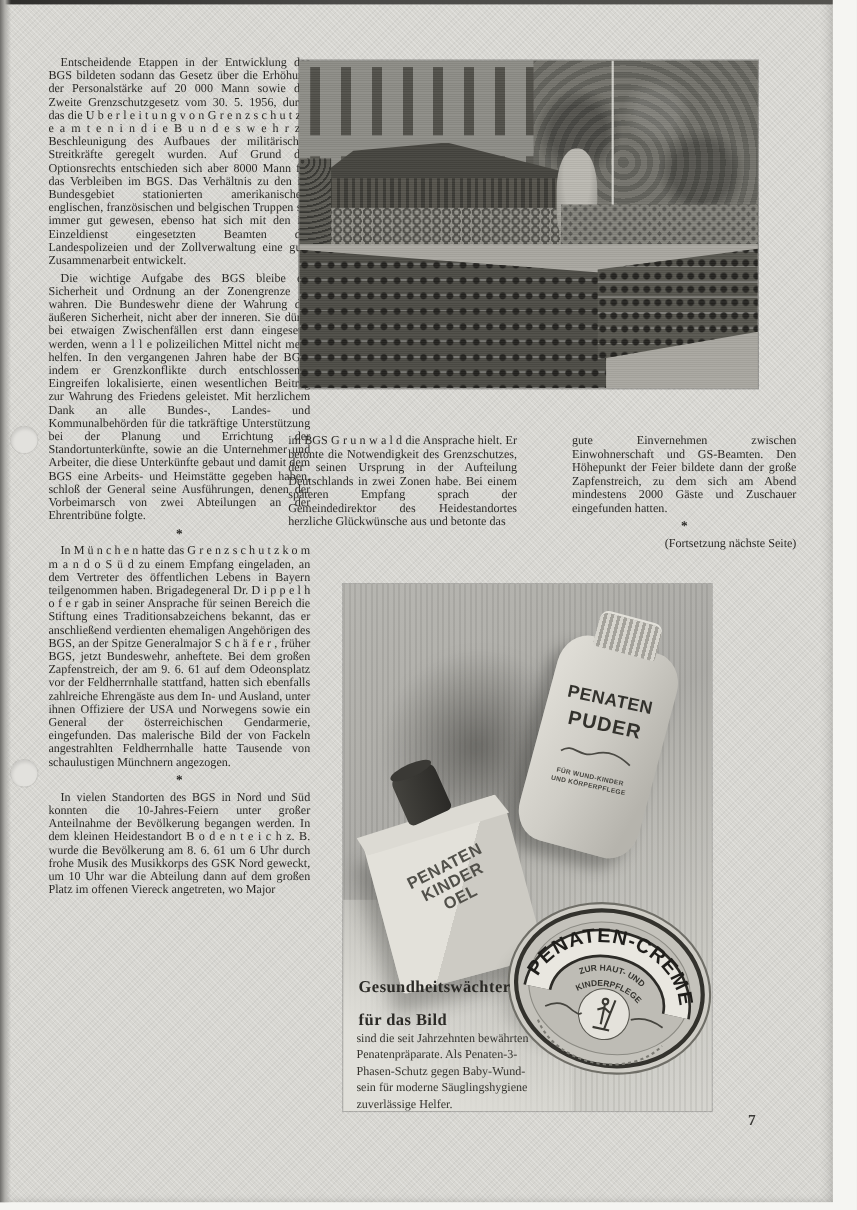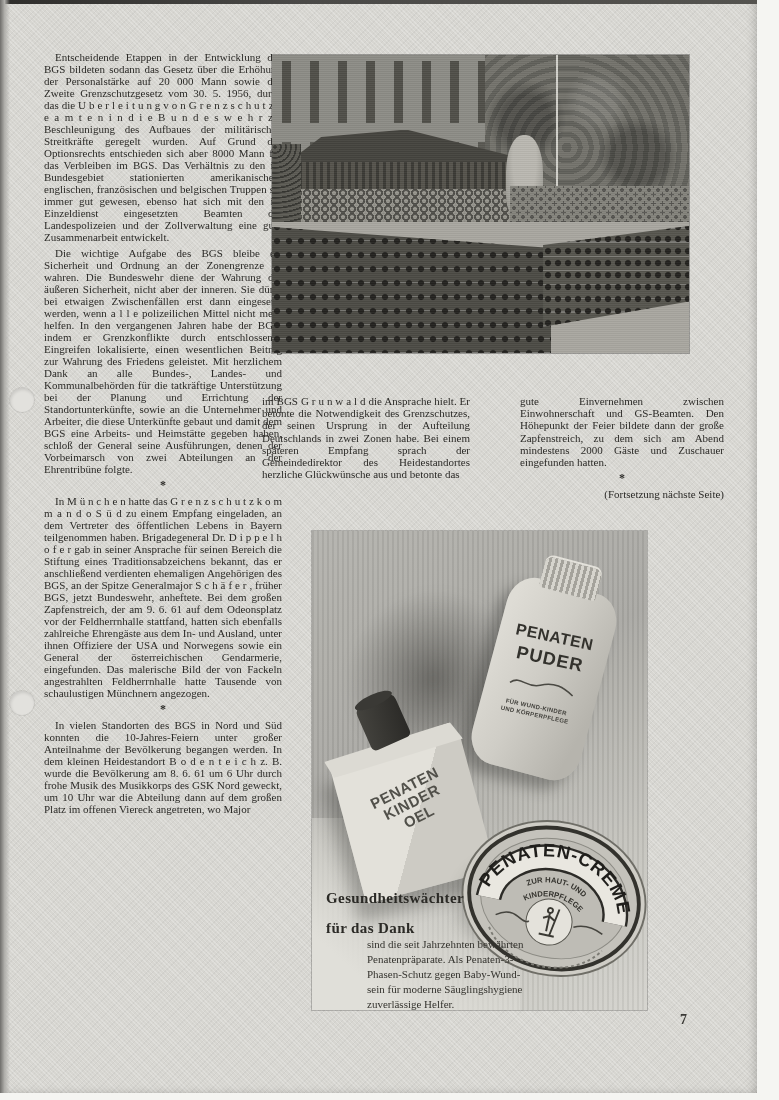--- a/index.html
+++ b/index.html
@@ -129,21 +129,21 @@
 
   .tin-shadow{position:absolute;left:116px;top:298px;width:150px;height:150px;
     background:radial-gradient(closest-side, rgba(45,44,40,.5), rgba(45,44,40,0) 72%);
     filter:blur(4px);}
   .tin{position:absolute;left:146px;top:284px;width:192px;height:168px;}
 
   .ad-headline{position:absolute;left:14px;top:352px;
     font-weight:bold;font-size:15px;line-height:30px;
     letter-spacing:.4px;color:#2b2a26;}
   .ad-body{position:absolute;left:12px;top:406px;width:198px;
-    font-size:11px;line-height:15px;color:#34332e;white-space:pre-line;margin-left:43px;}
+    font-size:11px;line-height:15px;color:#34332e;white-space:pre-line;}
 </style>
 </head>
 <body>
 
 <div class="page">
   <div class="edge-top"></div>
   <div class="edge-left"></div>
   <div class="punch-hole hole-1"></div>
   <div class="punch-hole hole-2"></div>
 
@@ -242,21 +242,21 @@
           <path d="M99 103 L99 122 M93 109 L99 106 L106 110 M108 97 L103 126 M92 126 L108 126"></path>
         </g>
         <path d="M44 116 q 12 -9 23 -3 t 12 2" fill="none" stroke="#45443e" stroke-width="1.6"></path>
         <path d="M126 112 q 14 -7 31 1" fill="none" stroke="#45443e" stroke-width="1.6"></path>
         <path d="M 40 130 A 67 52 0 0 0 160 130" fill="none" stroke="#7b7a73" stroke-width="2" stroke-dasharray="3 3"></path>
       </g>
     </svg>
 
     <div class="ad-headline">
       <div>Gesundheitswächter</div>
-      <div>für das Dank</div>
+      <div>für das Bild</div>
     </div>
     <div class="ad-body">sind die seit Jahrzehnten bewährten
 Penatenpräparate. Als Penaten-3-
 Phasen-Schutz gegen Baby-Wund-
 sein für moderne Säuglingshygiene
 zuverlässige Helfer.</div>
   </div>
 
   <div class="pagenum">7</div>
 </div>

